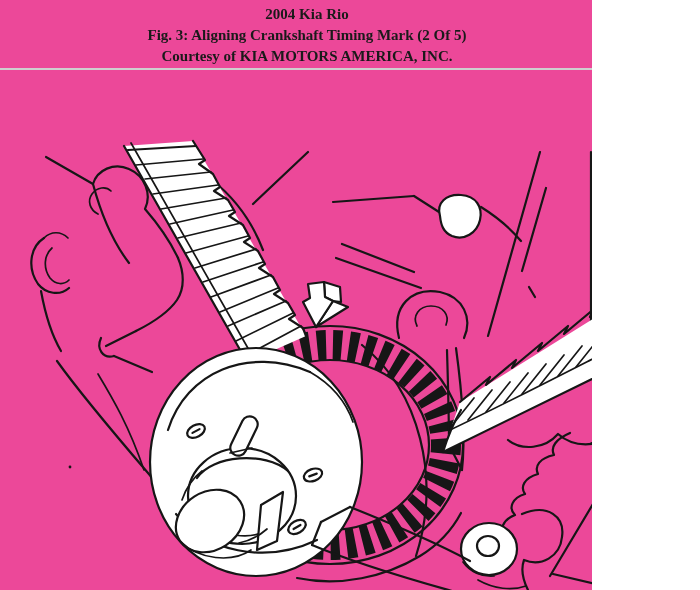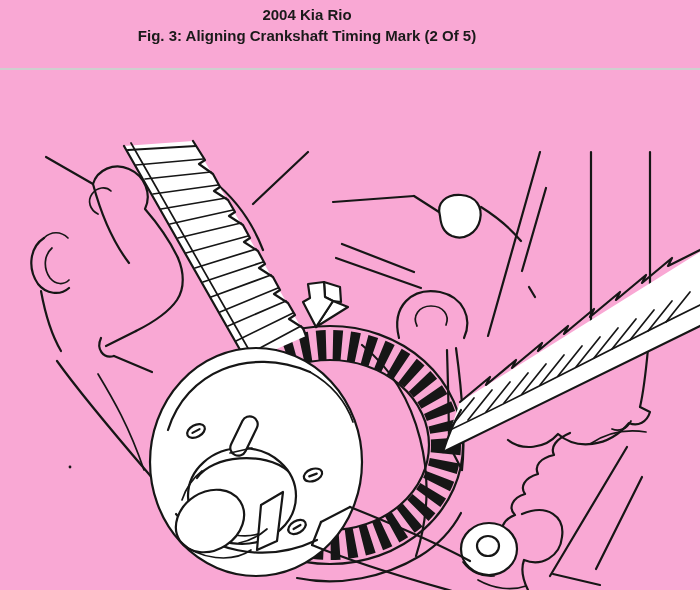--- a/index.html
+++ b/index.html
@@ -1,36 +1,37 @@
 <!DOCTYPE html>
 <html><head>
 <meta charset="utf-8">
 <style>
   html,body{margin:0;padding:0;background:#ffffff;}
-  .page{position:relative;width:700px;height:590px;background:#f9a8d4;overflow:hidden;
-        font-family:Liberation Sans, sans-serif;}
+  .page{position:relative;width:592px;height:590px;background:#ec4899;overflow:hidden;
+        font-family:Liberation Serif, serif;}
   .header{position:absolute;top:0;left:0;width:700px;height:80px;}
   .header-lines{position:absolute;top:4px;left:0;width:614px;text-align:center;
         font-weight:bold;font-size:15px;line-height:21px;color:#1a1a1a;}
   .divider{position:absolute;top:68px;left:0;width:700px;height:2px;background:#cfcfcf;}
   .art{position:absolute;top:80px;left:0;}
   svg{display:block;}
   .ln{fill:none;stroke:#161616;stroke-width:2.2;stroke-linecap:round;stroke-linejoin:round;}
   .thin{stroke-width:1.7;}
   .wfill{fill:#ffffff;}
 </style>
 </head>
 <body>
 
 <div class="page">
 
   <div class="header">
     <div class="header-lines">
       <div>2004 Kia Rio</div>
       <div>Fig. 3: Aligning Crankshaft Timing Mark (2 Of 5)</div>
+      <div>Courtesy of KIA MOTORS AMERICA, INC.</div>
     </div>
     <div class="divider"></div>
   </div>
 
   <div class="art">
   <svg width="700" height="510" viewBox="0 80 700 510" xmlns="http://www.w3.org/2000/svg">
 
     <g>
       <path class="ln" d="M46,157 L93,184"></path>
       <path class="ln" d="M93,184 C97,170 114,162 129,169 C145,176 152,194 145,209 C158,224 170,241 178,258"></path>

